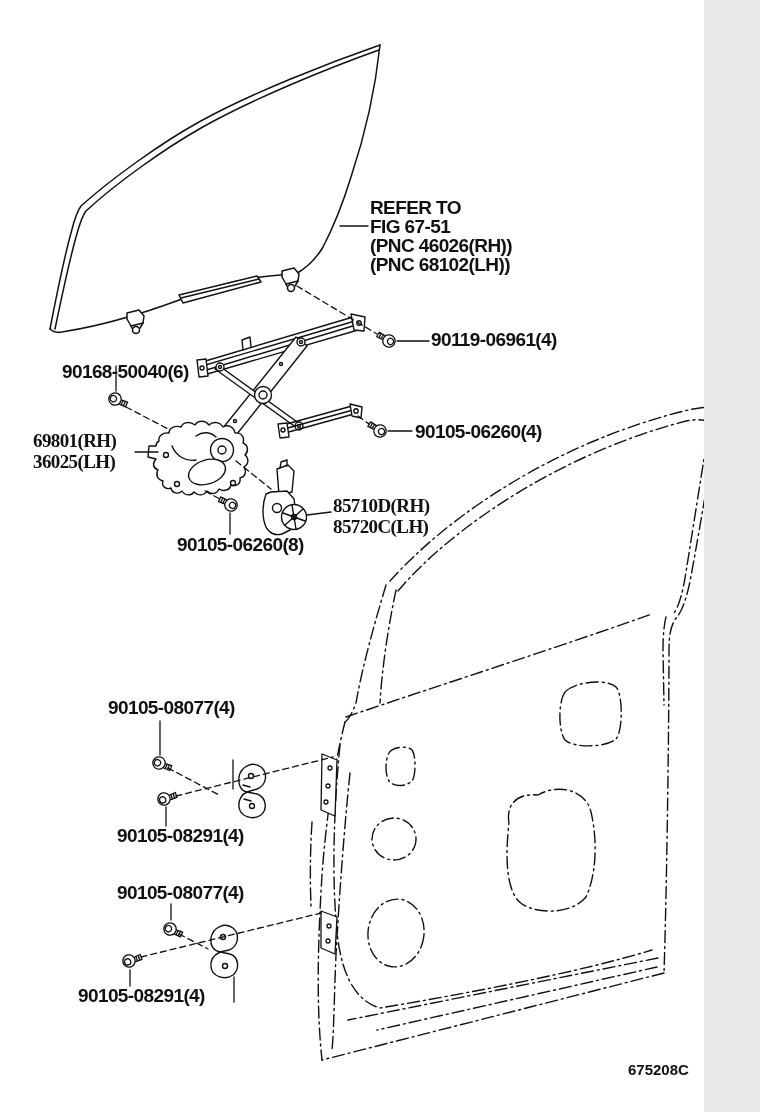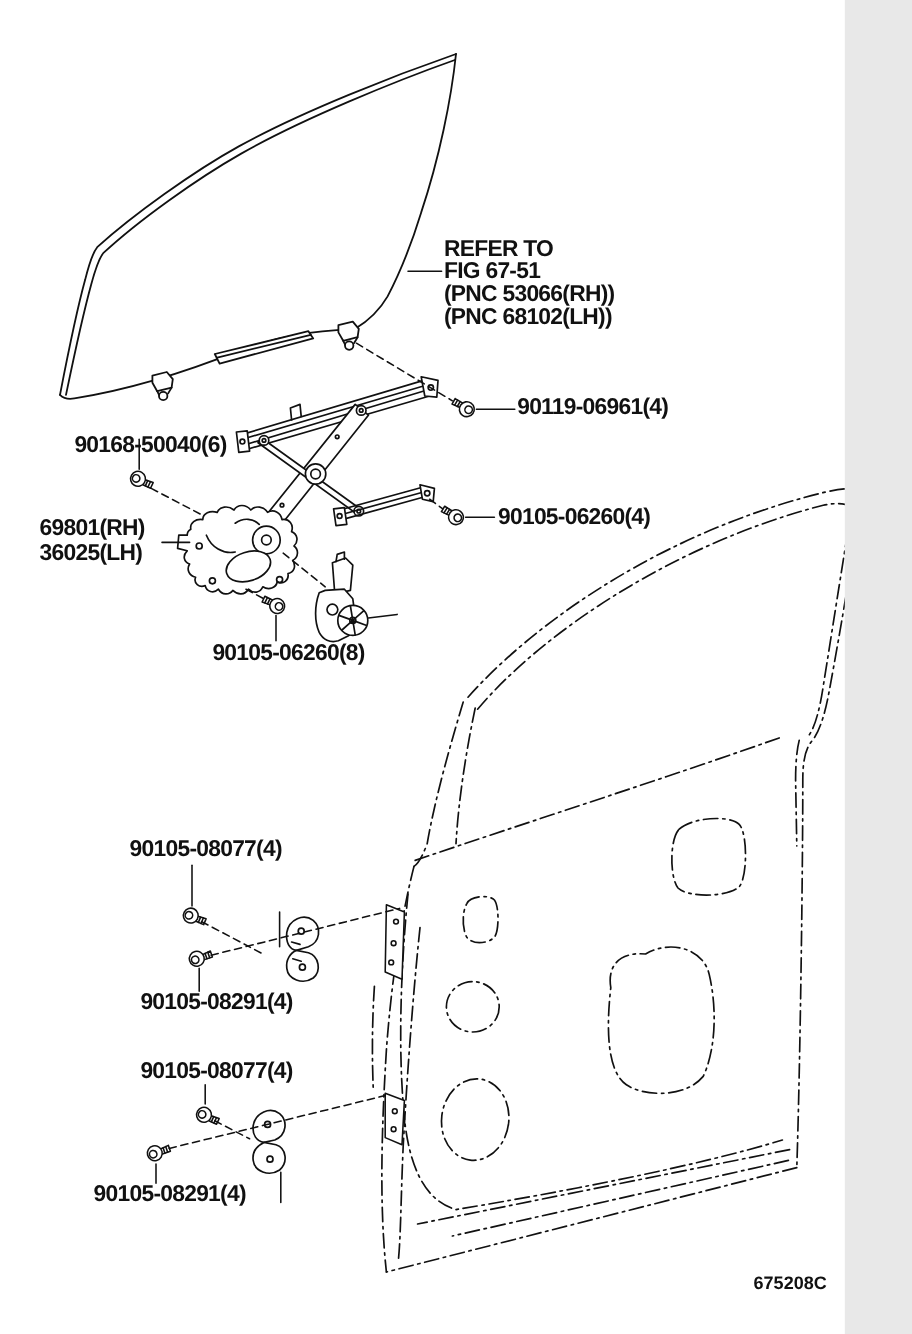--- a/index.html
+++ b/index.html
@@ -6,21 +6,21 @@
   #stage{
     position:relative;width:704px;height:1112px;background:#ffffff;
     overflow:hidden;font-family:"Liberation Sans",sans-serif;
   }
   #art{position:absolute;left:0;top:0;}
   .lbl{
     position:absolute;white-space:nowrap;color:#111;
     font:700 19px "Liberation Sans",sans-serif;
     letter-spacing:-0.6px;line-height:19px;
   }
-  .lbl.two{line-height:21px;}
+  .lbl.two{line-height:21px;font-family:Liberation Serif, serif;}
   .code{
     position:absolute;color:#111;
     font:700 15px "Liberation Sans",sans-serif;letter-spacing:0;
   }
   svg *{vector-effect:non-scaling-stroke;}
 </style>
 </head>
 <body>
 
 <div id="stage">
@@ -203,35 +203,39 @@
     <path d="M166,807 L166,826"></path>
     <path d="M171,904 L171,920"></path>
     <path d="M130,970 L130,986"></path>
     <path d="M234,977 L234,1002"></path>
   </g>
 </svg>
 
   <div class="lbl" style="left:370px;top:198px">
     <div>REFER TO</div>
     <div>FIG 67-51</div>
-    <div>(PNC 53066(RH))</div>
+    <div>(PNC 46026(RH))</div>
     <div>(PNC 68102(LH))</div>
   </div>
 
   <div class="lbl" style="left:62px;top:362px">90168-50040(6)</div>
 
   <div class="lbl" style="left:431px;top:330px">90119-06961(4)</div>
 
   <div class="lbl two" style="left:33px;top:430px">
     <div>69801(RH)</div>
     <div>36025(LH)</div>
   </div>
 
   <div class="lbl" style="left:415px;top:422px">90105-06260(4)</div>
 
+  <div class="lbl two" style="left:333px;top:495px">
+    <div>85710D(RH)</div>
+    <div>85720C(LH)</div>
+  </div>
 
   <div class="lbl" style="left:177px;top:535px">90105-06260(8)</div>
 
   <div class="lbl" style="left:108px;top:698px">90105-08077(4)</div>
 
 
   <div class="lbl" style="left:117px;top:826px">90105-08291(4)</div>
 
   <div class="lbl" style="left:117px;top:883px">90105-08077(4)</div>
 

